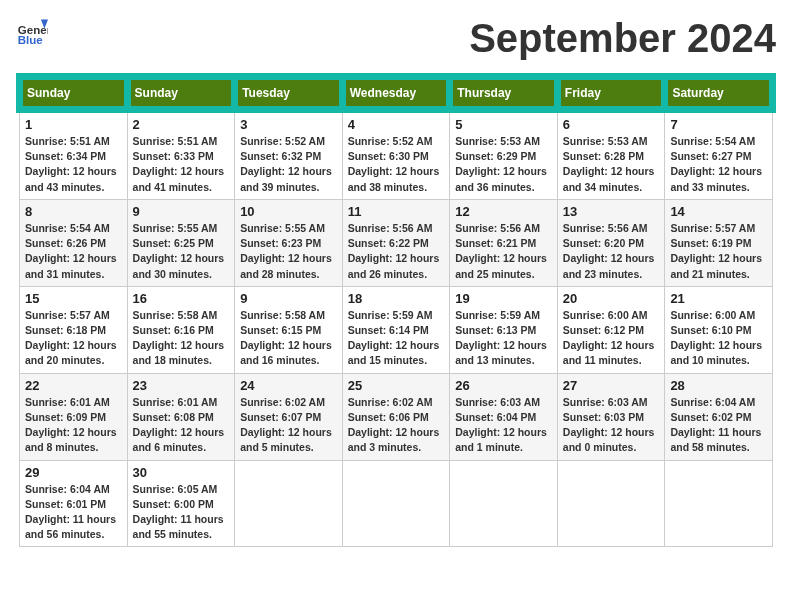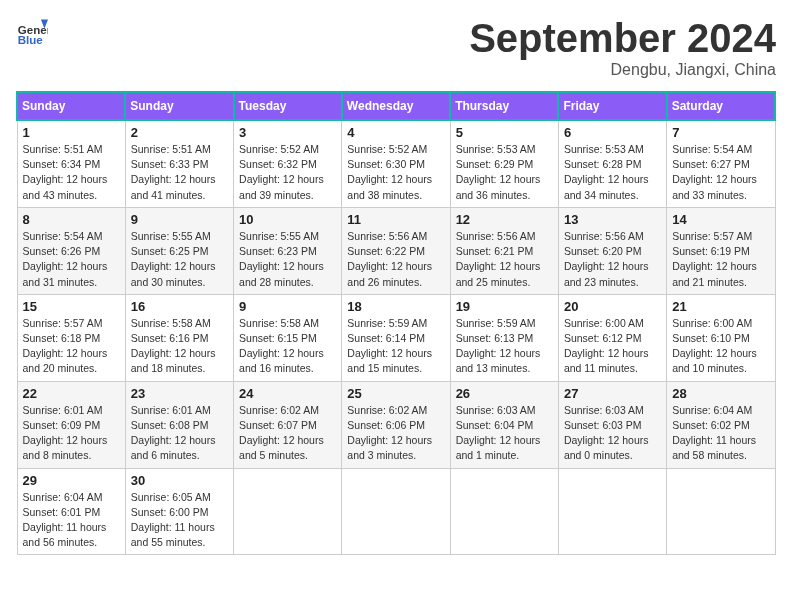--- a/index.html
+++ b/index.html
@@ -36,26 +36,26 @@
     .location {
       font-size: 16px;
       color: #555;
     }
     .calendar {
       width: 100%;
       border-collapse: collapse;
       font-size: 10.5px;
     }
     .calendar th {
-      background: #8b5cf6;
+      background: #4d7c0f;
       color: #fff;
       padding: 6px 4px;
       text-align: left;
       font-size: 12px;
-      border: 2px solid #14b8a6;
+      border: 7px solid #14b8a6;
     }
     .calendar td {
       border: 1px solid #ccc;
       vertical-align: top;
       padding: 4px 5px;
       width: calc(100% / 7);
       min-height: 70px;
       background: #fff;
     }
     .calendar tr:nth-child(even) td {
@@ -64,36 +64,36 @@
     .day-num {
       font-size: 13px;
       font-weight: bold;
       color: #222;
       display: block;
       margin-bottom: 2px;
     }
     .day-info {
       color: #333;
       line-height: 1.45;
+      font-weight: bold;
     }
   </style>
 </head>
 <body>
 
 <div class="header">
   <div class="logo">
     <svg class="logo-icon" viewBox="0 0 36 36">
       <text x="2" y="20" font-size="13" font-weight="bold" fill="#333">General</text>
       <text x="2" y="32" font-size="13" font-weight="bold" fill="#3366cc">Blue</text>
       <polygon points="28,4 36,4 32,14" fill="#3366cc"></polygon>
     </svg>
   </div>
   <div class="title-block">
     <div class="month-title">September 2024</div>
-    <div class="location">Dengbu, Jiangxi, China</div>
   </div>
 </div>
 
 <table class="calendar">
   <thead>
     <tr>
     <th>Sunday</th>
         <th>Sunday</th>
         <th>Tuesday</th>
         <th>Wednesday</th>

